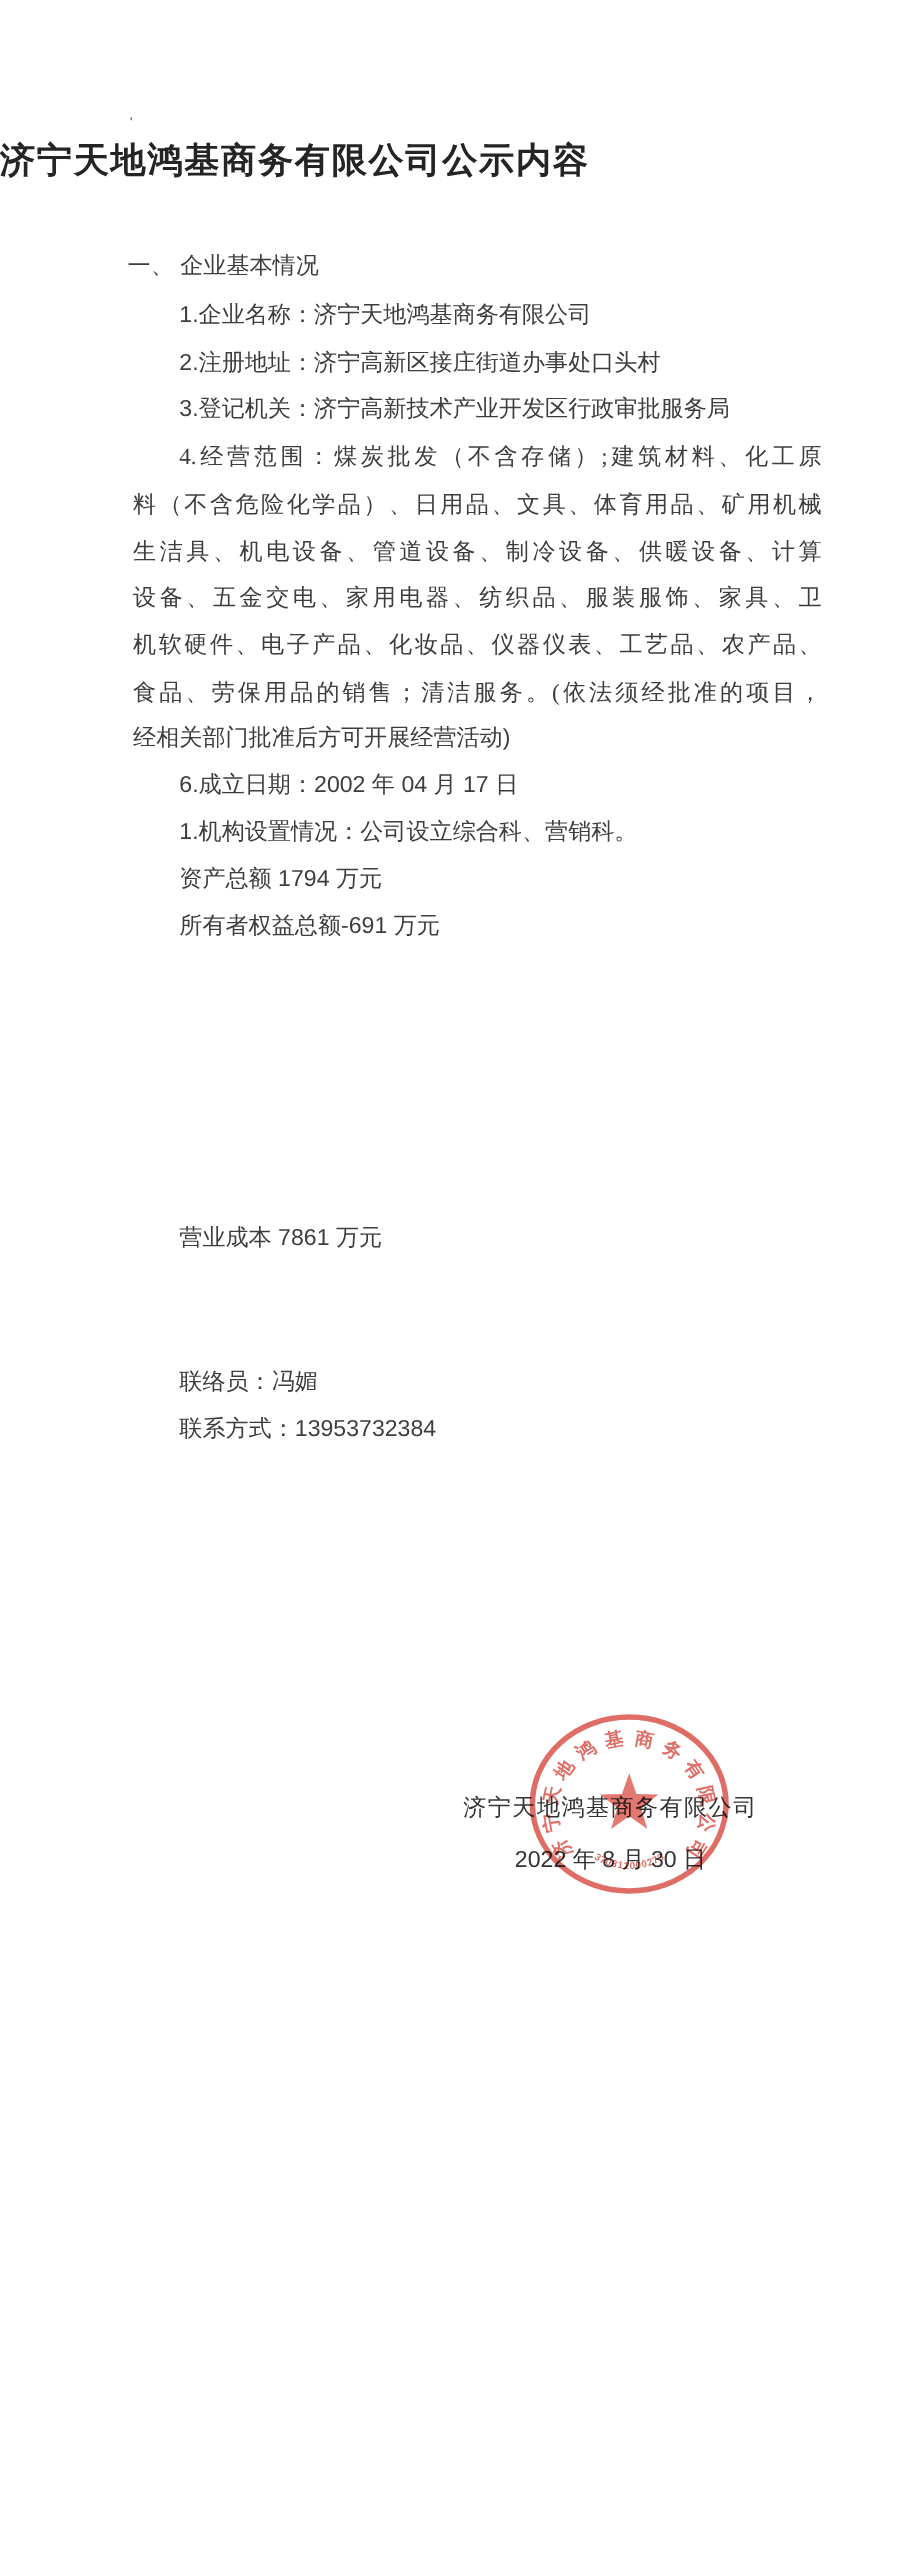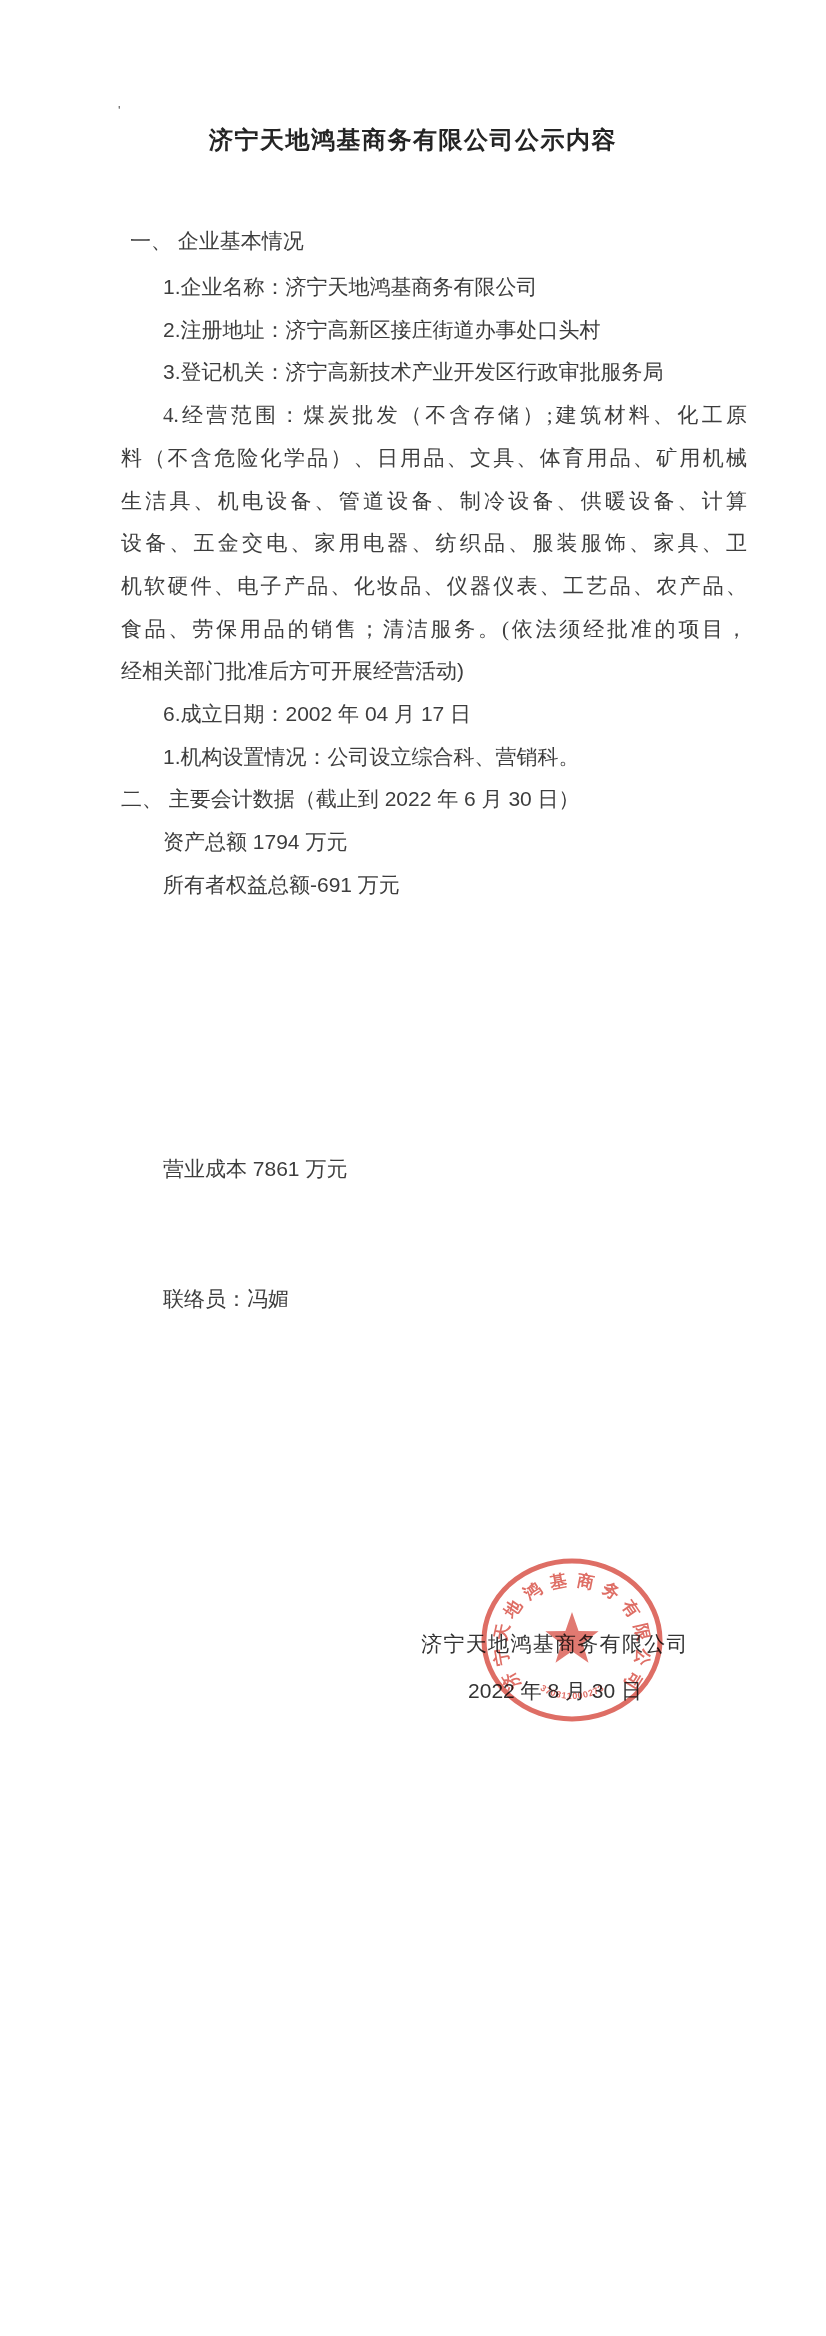--- a/index.html
+++ b/index.html
@@ -10,29 +10,29 @@
     font-family:"Liberation Sans", sans-serif;
     color:#3d3d3d;
     overflow:hidden;
   }
   .stray-mark{
     position:absolute;left:118px;top:103px;
     font-size:13px;color:#555;
   }
   .doc-title{
     position:absolute;left:0;right:0;top:124px;
-    text-align:center;
+    text-align:left;
     font-family:Liberation Sans, sans-serif;
     font-weight:700;
-    font-size:24px;
+    font-size:32px;
     letter-spacing:1.5px;
     color:#242424;
   }
   .sec1-heading{
-    position:absolute;left:130px;top:227px;
+    position:absolute;left:116px;top:227px;
     font-size:21px;color:#3d3d3d;
   }
   .body-text{
     position:absolute;left:121px;top:266px;width:626px;
     font-size:21px;line-height:42.7px;color:#3d3d3d;
   }
   .line{white-space:normal;}
   .line.ind{text-indent:42px;}
   .line.fill{text-align:justify;text-align-last:justify;font-family:Liberation Serif, serif;}
   .line.dark{font-weight:600;color:#222;}
@@ -82,31 +82,31 @@
     <div class="line ind fill">4.经营范围：煤炭批发（不含存储）;建筑材料、化工原</div>
     <div class="line fill">料（不含危险化学品）、日用品、文具、体育用品、矿用机械</div>
     <div class="line fill">生洁具、机电设备、管道设备、制冷设备、供暖设备、计算</div>
     <div class="line fill">设备、五金交电、家用电器、纺织品、服装服饰、家具、卫</div>
     <div class="line fill">机软硬件、电子产品、化妆品、仪器仪表、工艺品、农产品、</div>
     <div class="line fill">食品、劳保用品的销售；清洁服务。(依法须经批准的项目，</div>
     <div class="line">经相关部门批准后方可开展经营活动)</div>
     <div class="line ind">6.成立日期：2002 年 04 月 17 日</div>
     <div class="line ind">1.机构设置情况：公司设立综合科、营销科。</div>
 
-    <div class="line h2line">二、 主要会计数据（截止到 2022 年 6 月 30 日）</div>
     <div class="line ind">资产总额 1794 万元</div>
     <div class="line ind">所有者权益总额-691 万元</div>
 
     <div class="spacer sp1"></div>
 
     <div class="line ind">营业成本 7861 万元</div>
 
     <div class="spacer sp2"></div>
 
     <div class="line ind">联络员：冯媚</div>
+    <div class="line ind">联系方式：13953732384</div>
   </div>
 
   <div class="signature">
     <div class="sig-company">济宁天地鸿基商务有限公司</div>
     <div class="sig-date">2022 年 8 月 30 日</div>
   </div>
 
   <div class="seal" id="company-seal" style="color: rgb(217, 84, 74);">
     <svg viewBox="0 0 192 172" xmlns="http://www.w3.org/2000/svg">
       <ellipse class="seal-ring" cx="96" cy="86" rx="88" ry="79"></ellipse>

